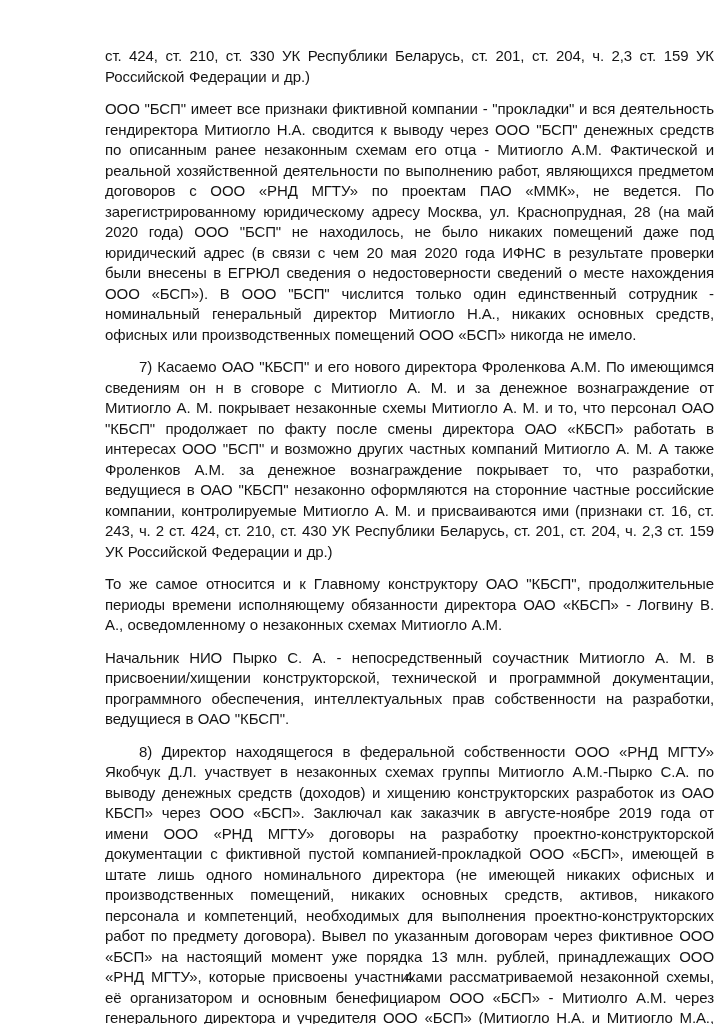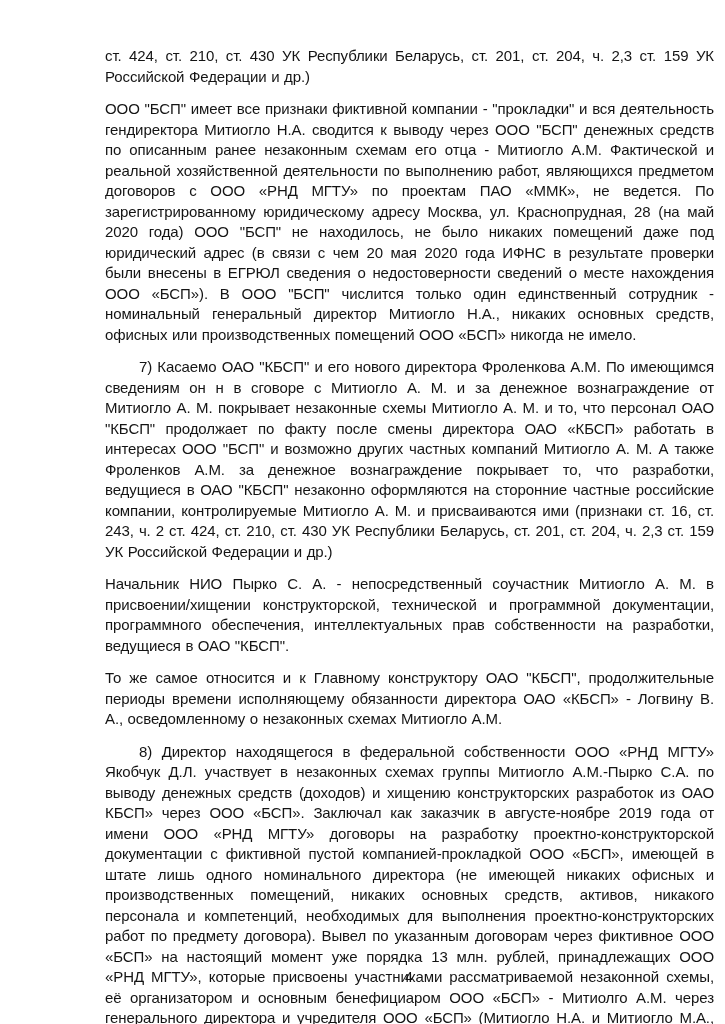--- a/index.html
+++ b/index.html
@@ -42,22 +42,22 @@
     font-size: 14px;
     line-height: 18px;
     color: #141414;
   }
 </style>
 </head>
 <body>
 
 <div class="page">
   <div class="content">
-    <p>ст. 424, ст. 210, ст. 430 УК Республики Беларусь, ст. 201, ст. 204, ч. 2,3 ст. 159  УК Российской Федерации и др.)</p>
+    <p>ст. 424, ст. 210, ст. 330 УК Республики Беларусь, ст. 201, ст. 204, ч. 2,3 ст. 159  УК Российской Федерации и др.)</p>
     <p>ООО "БСП" имеет все признаки фиктивной компании - "прокладки" и вся деятельность гендиректора Митиогло Н.А. сводится к выводу через ООО "БСП" денежных средств по описанным ранее незаконным схемам его отца - Митиогло А.М. Фактической и реальной хозяйственной деятельности по выполнению работ, являющихся предметом договоров с ООО «РНД МГТУ» по проектам ПАО «ММК», не ведется. По зарегистрированному юридическому адресу Москва, ул. Краснопрудная, 28 (на май 2020 года) ООО "БСП" не находилось, не было никаких помещений даже под юридический адрес (в связи с чем 20 мая 2020 года ИФНС в результате проверки были внесены в ЕГРЮЛ сведения о недостоверности сведений о месте нахождения ООО «БСП»).  В ООО "БСП" числится только один единственный сотрудник - номинальный генеральный директор Митиогло Н.А., никаких основных средств, офисных или производственных помещений ООО «БСП» никогда не имело.</p>
     <p class="indent">7) Касаемо ОАО "КБСП" и его нового директора Фроленкова А.М. По имеющимся сведениям он н в сговоре с Митиогло А. М. и за денежное вознаграждение от Митиогло А. М. покрывает незаконные схемы Митиогло А. М. и то, что персонал ОАО "КБСП" продолжает по факту после смены директора ОАО «КБСП» работать в интересах ООО "БСП" и возможно других частных компаний Митиогло А. М. А также Фроленков А.М. за денежное вознаграждение покрывает  то, что разработки, ведущиеся в ОАО "КБСП" незаконно оформляются на сторонние частные российские компании, контролируемые Митиогло А. М. и присваиваются ими (признаки ст. 16, ст. 243, ч. 2 ст. 424, ст. 210, ст. 430 УК Республики Беларусь, ст. 201, ст. 204, ч. 2,3 ст. 159  УК Российской Федерации и др.)</p>
+    <p>То же самое относится и к Главному конструктору ОАО "КБСП", продолжительные периоды времени  исполняющему обязанности директора ОАО «КБСП» - Логвину В. А., осведомленному о незаконных схемах Митиогло А.М.</p>
     <p>Начальник НИО Пырко С. А. - непосредственный соучастник Митиогло А. М. в присвоении/хищении конструкторской, технической и программной документации, программного обеспечения, интеллектуальных прав собственности на разработки, ведущиеся в ОАО "КБСП".</p>
-    <p>То же самое относится и к Главному конструктору ОАО "КБСП", продолжительные периоды времени  исполняющему обязанности директора ОАО «КБСП» - Логвину В. А., осведомленному о незаконных схемах Митиогло А.М.</p>
     <p class="indent">8) Директор находящегося в федеральной собственности ООО «РНД МГТУ» Якобчук Д.Л. участвует в незаконных схемах группы Митиогло А.М.-Пырко С.А. по выводу денежных средств (доходов) и хищению конструкторских разработок из ОАО КБСП» через ООО «БСП». Заключал как заказчик в августе-ноябре 2019 года от имени ООО «РНД МГТУ» договоры на разработку проектно-конструкторской документации с фиктивной пустой компанией-прокладкой ООО «БСП», имеющей в штате лишь одного номинального директора (не имеющей никаких офисных и производственных помещений,  никаких основных средств, активов, никакого персонала и компетенций, необходимых для выполнения проектно-конструкторских работ по предмету договора).  Вывел по указанным договорам через фиктивное ООО «БСП» на настоящий момент уже порядка 13 млн. рублей, принадлежащих ООО «РНД МГТУ», которые присвоены участниками рассматриваемой незаконной схемы, её организатором и основным бенефициаром ООО «БСП»  - Митиолго А.М. через  генерального директора  и учредителя ООО «БСП» (Митиогло Н.А. и Митиогло М.А., являющихся сыновьями Митиогло А.М.).</p>
 
   </div>
   <div class="page-number">4</div>
 </div>
 
 </body></html>

